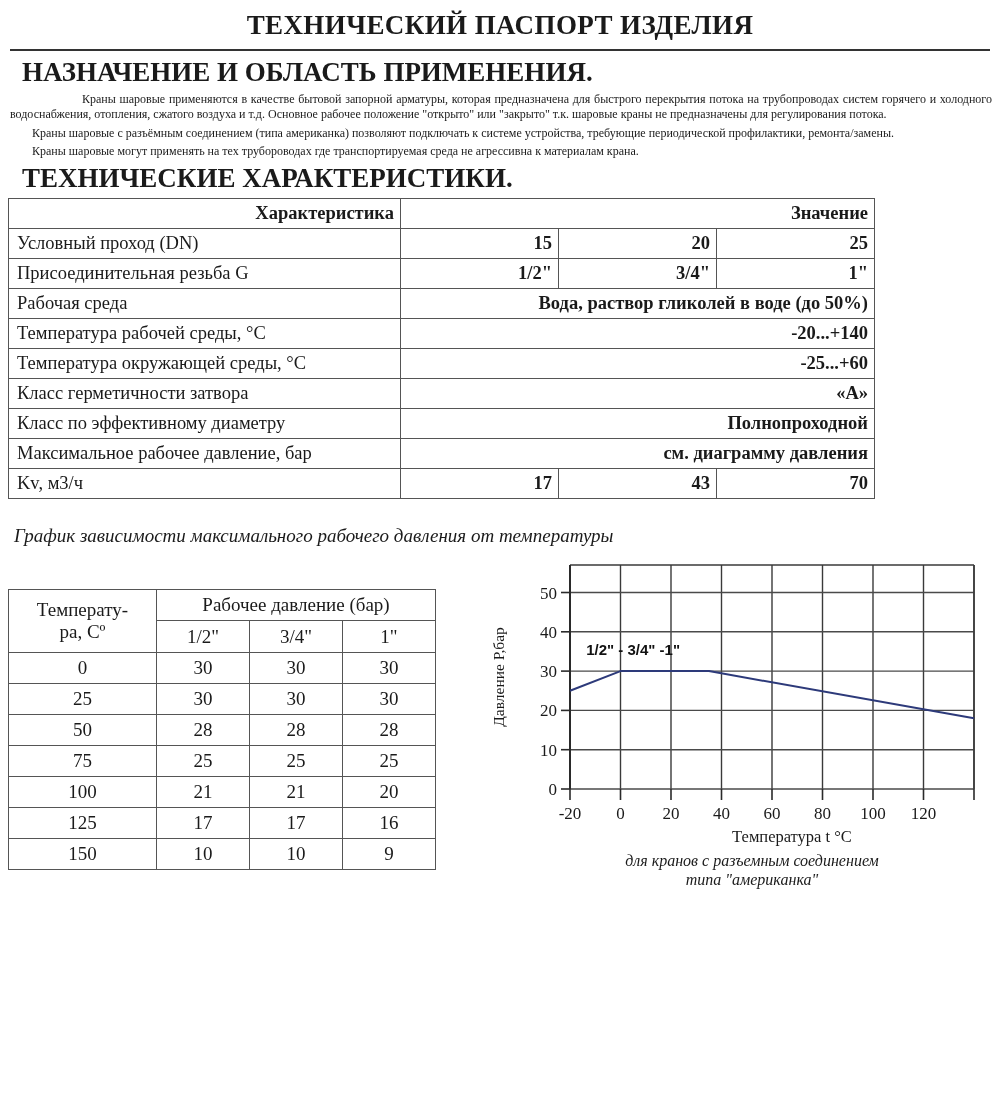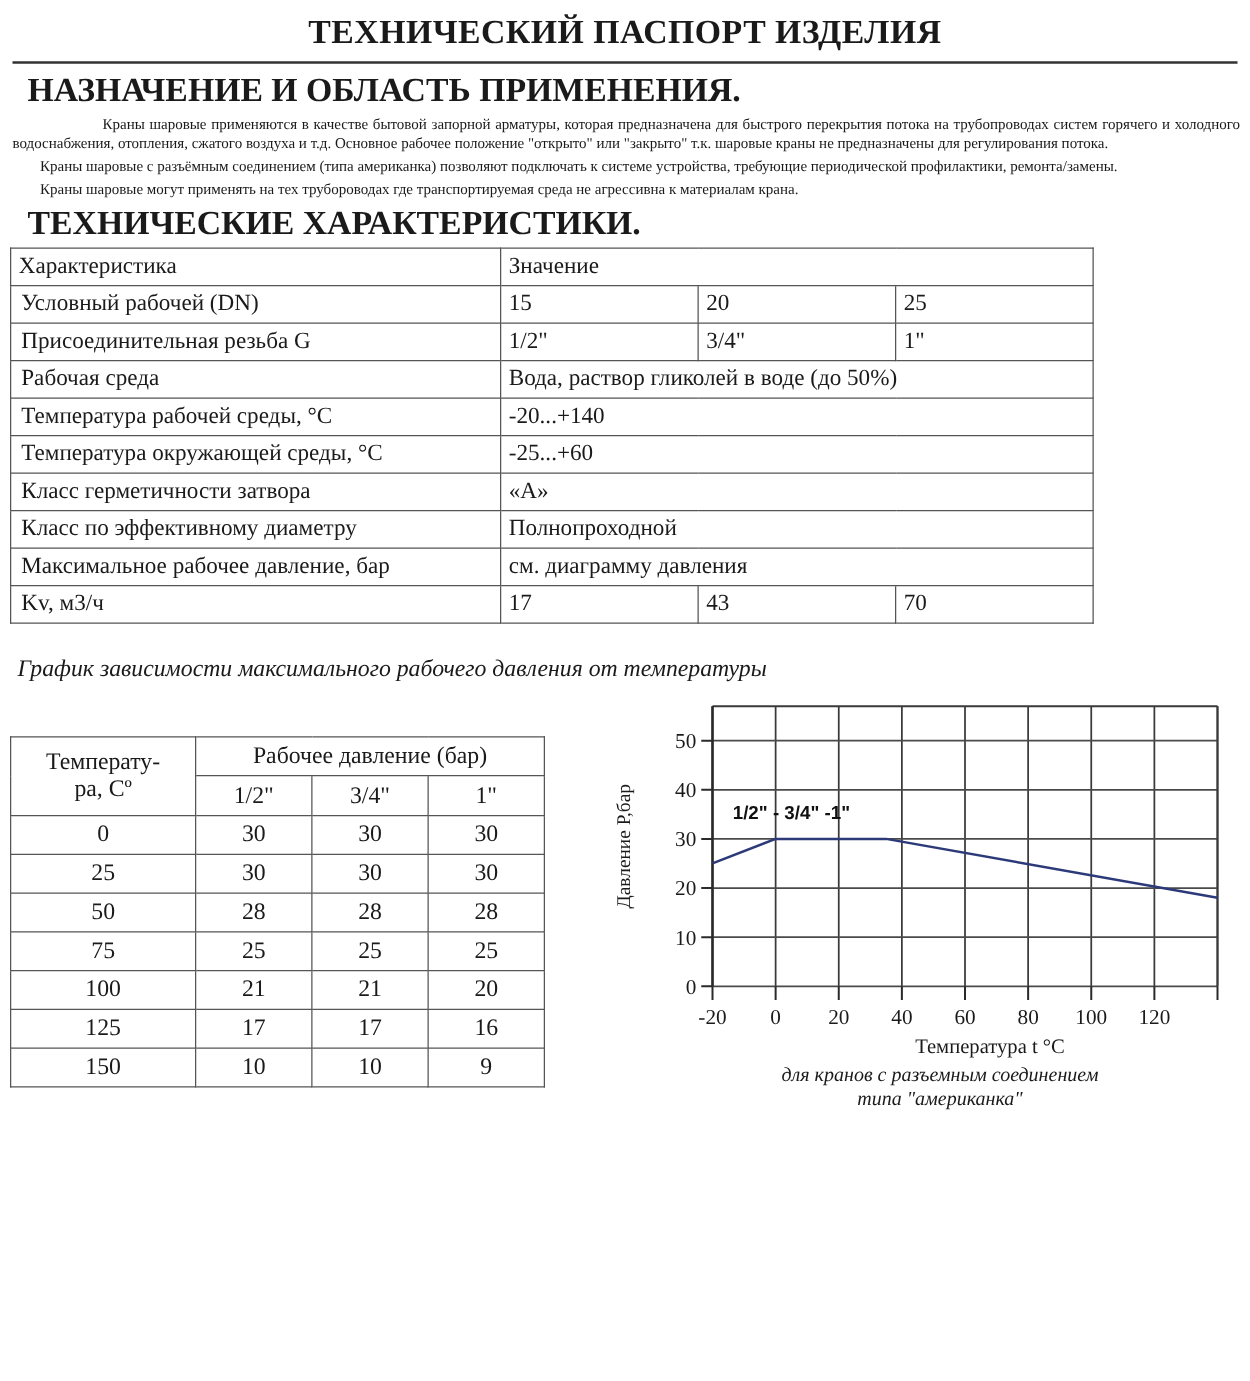--- a/index.html
+++ b/index.html
@@ -69,21 +69,22 @@
     border: 1.5px solid #555;
     padding: 3px 6px;
     height: 23px;
     vertical-align: middle;
   }
   table.spec td.label {
     text-align: left;
     padding-left: 8px;
   }
   table.spec td.val {
-    text-align: left;
+    text-align: right;
+    font-weight: bold;
   }
   .c-label { width: 392px; }
   .c-a { width: 158px; }
   .c-b { width: 158px; }
   .c-c { width: 158px; }
 
   
   .chart-title {
     font-size: 19px;
     font-weight: normal;
@@ -194,21 +195,21 @@
           <col class="c-b">
           <col class="c-c">
       </colgroup>
       <tbody>
         <tr>
           <td class="val">Характеристика</td>
           <td class="val" colspan="3">Значение</td>
         </tr>
 
         <tr>
-          <td class="label">Условный рабочей (DN)</td>
+          <td class="label">Условный проход (DN)</td>
           <td class="val">15</td>
           <td class="val">20</td>
           <td class="val">25</td>
         </tr>
 
         <tr>
           <td class="label">Присоединительная резьба G</td>
           <td class="val">1/2"</td>
           <td class="val">3/4"</td>
           <td class="val">1"</td>

